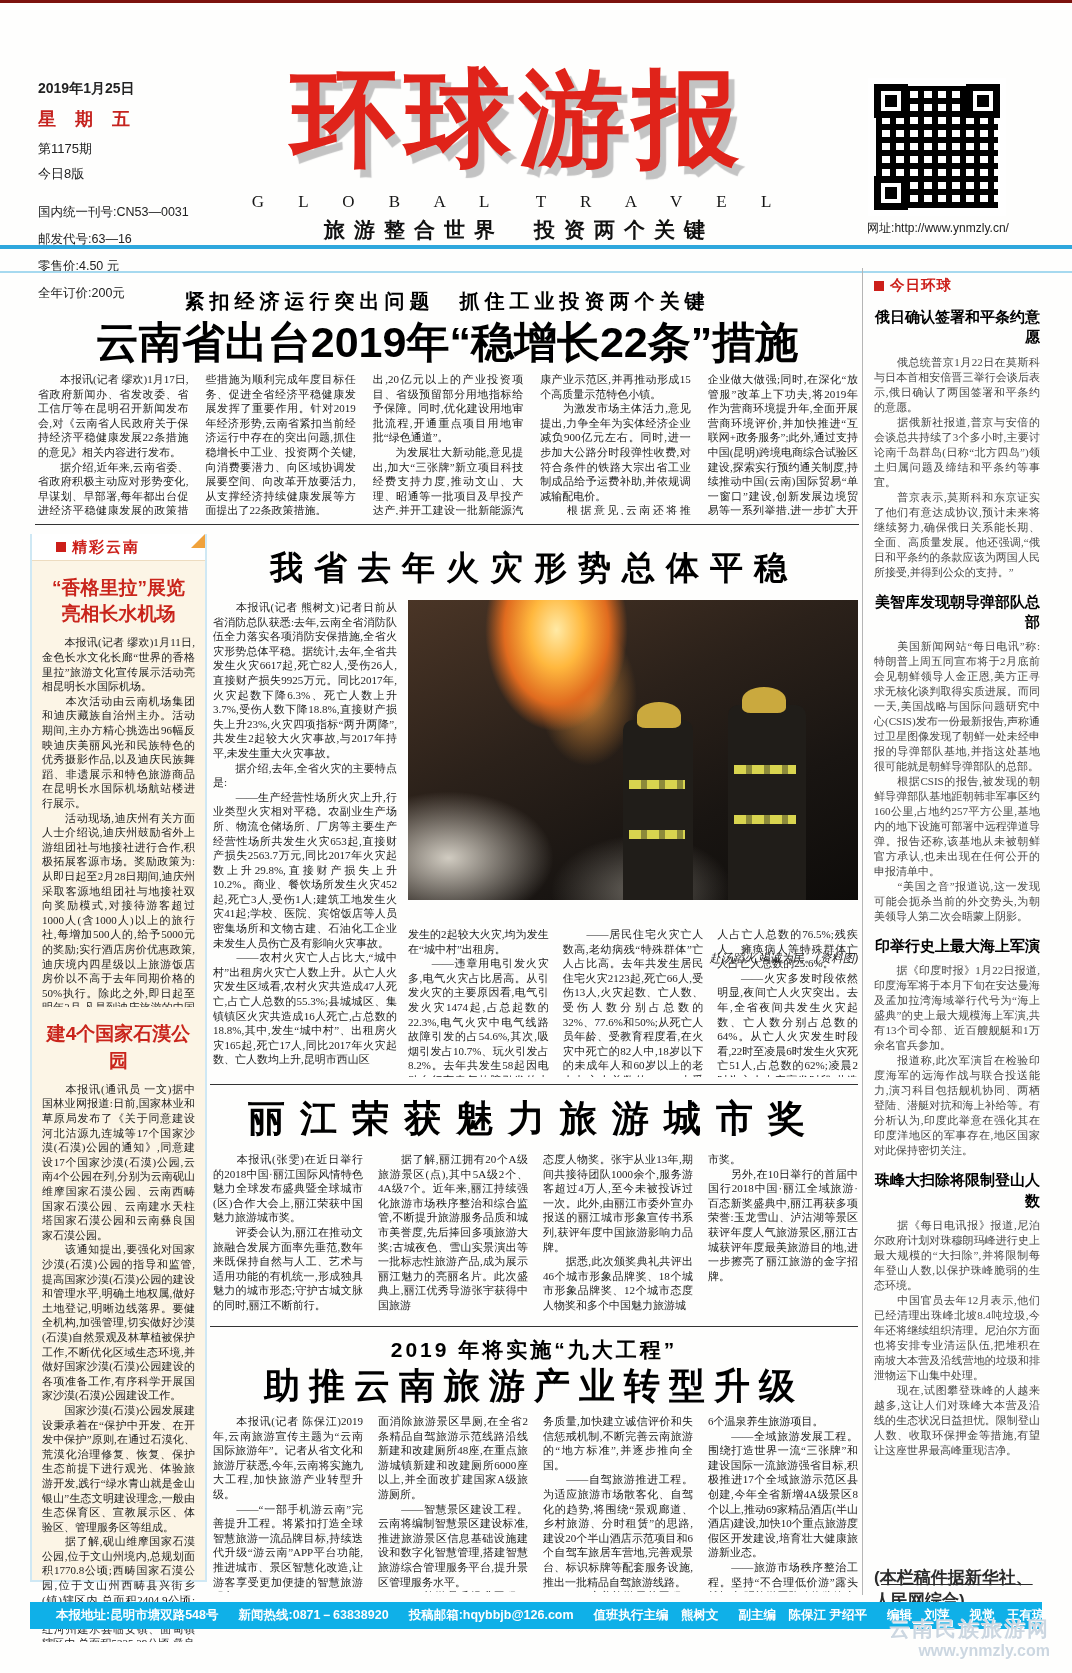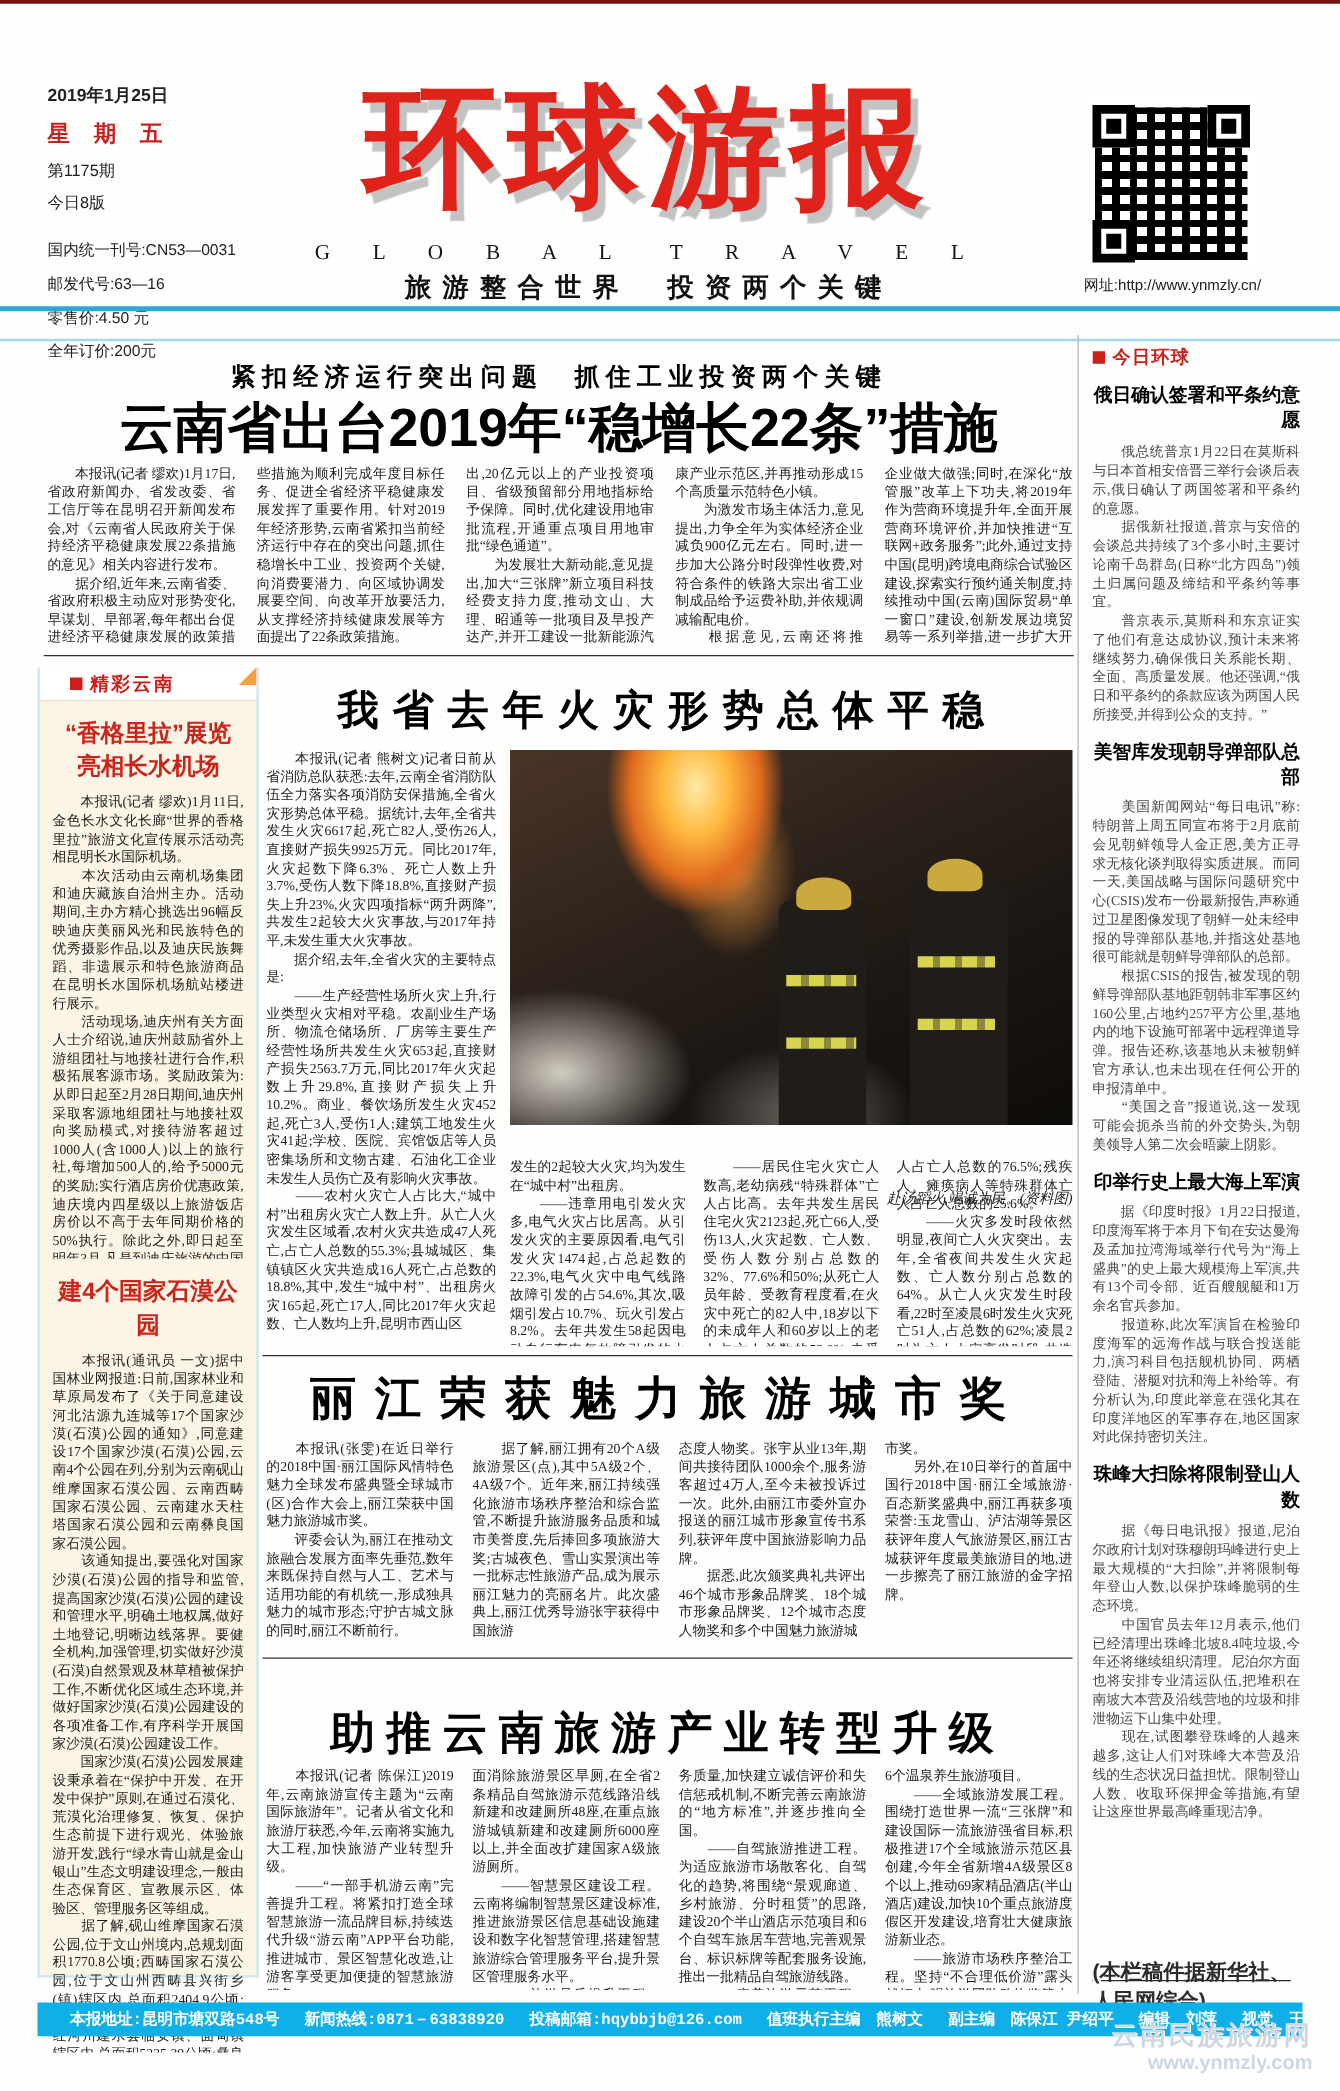--- a/index.html
+++ b/index.html
@@ -3,21 +3,21 @@
 <meta charset="utf-8">
 <style>
   html,body{margin:0;padding:0;background:#e9e9e9;}
   #page{position:relative;width:1072px;height:1673px;background:#fefefdff;background:#fefefd;margin:0 auto;overflow:hidden;font-family:"Liberation Sans",sans-serif;}
   .abs{position:absolute;}
   .bodytext{font-family:"Liberation Serif",serif;font-size:11px;line-height:14.6px;color:#1d1d1d;text-align:justify;white-space:pre-line;}
   .clip{overflow:hidden;}
   
   .topline{left:0;top:8;width:1072px;height:3px;background:#7d130e;}
   
-  .hinfo{left:38px;top:68px;width:200px;color:#222;}
+  .hinfo{left:38px;top:80px;width:200px;color:#222;}
   .hi-date{font-size:14px;font-weight:bold;margin-bottom:9px;}
   .hi-week{font-size:18px;font-weight:900;color:#c5231f;letter-spacing:7px;margin-bottom:9px;}
   .hi-issue,.hi-pages{font-size:13px;margin-bottom:7px;}
   .hi-meta{margin-top:16px;font-size:12.5px;line-height:2.15;}
   .mast{left:243px;top:54px;width:552px;height:132px;text-align:center;font-weight:900;font-size:106px;line-height:128px;color:#e0231a;letter-spacing:8px;text-shadow:6px 8px 1px #c3c3c3;white-space:nowrap;}
   .mast-en{left:243px;top:190px;width:552px;text-align:center;font-family:"Liberation Serif",serif;font-size:17px;letter-spacing:15px;color:#151515;white-space:nowrap;}
   .slogan{left:218px;top:216px;width:602px;text-align:center;font-size:21px;font-weight:600;letter-spacing:9px;color:#111;white-space:nowrap;}
   
   .qr{left:868px;top:78px;width:138px;height:138px;background:#fff;}
   .qr-noise{position:absolute;left:8px;top:8px;right:8px;bottom:8px;background-image:repeating-linear-gradient(0deg,#000 0 6px,transparent 6px 13px),repeating-linear-gradient(90deg,#000 0 6px,transparent 6px 14px);}
@@ -75,21 +75,21 @@
   .jd-cols .c{flex:1;overflow:hidden;}
   
   .vline{left:862px;top:268px;width:1px;height:1327px;background:#b5b5b5;}
   .world{left:874px;top:276px;width:166px;height:1284px;overflow:hidden;}
   .w-tag{display:flex;align-items:center;margin-bottom:12px;}
   .w-tag-text{font-size:14.5px;font-weight:900;color:#cc1f1a;letter-spacing:1px;}
   .w-title{font-size:15px;font-weight:900;color:#000;line-height:1.35;margin:12px 0 7px;text-align:right;}
   .w-body{font-family:"Liberation Serif",serif;font-size:11px;line-height:15px;color:#474747;text-align:justify;white-space:pre-line;}
   .w-note{left:874px;top:1566px;width:166px;font-size:17px;font-weight:bold;color:#2c2c2c;text-decoration:underline;}
   
-  .footer{left:30px;top:1602px;width:1012px;height:27px;background:#0fb0e8;color:#fff;display:flex;align-items:center;gap:20px;padding:0 26px;box-sizing:border-box;font-size:12.5px;font-weight:bold;white-space:nowrap;overflow:hidden;font-family:Liberation Mono, monospace;}
+  .footer{left:30px;top:1602px;width:1012px;height:27px;background:#0fb0e8;color:#fff;display:flex;align-items:center;gap:20px;padding:0 26px;box-sizing:border-box;font-size:12.5px;font-weight:bold;white-space:nowrap;overflow:hidden;}
   .wm{left:810px;top:1616px;width:240px;text-align:right;color:#ccd7e1;line-height:1.2;}
   .wm1{font-size:21px;font-weight:900;letter-spacing:2px;text-shadow:1px 1px 0 #fff;}
   .wm2{font-size:16px;font-weight:bold;text-shadow:1px 1px 0 #fff;}
 </style>
 </head>
 <body>
 
 <div id="page">
 
   <div class="abs topline"></div>
@@ -189,20 +189,21 @@
     <div class="c bodytext">　　本报讯(张雯)在近日举行的2018中国·丽江国际风情特色魅力全球发布盛典暨全球城市(区)合作大会上,丽江荣获中国魅力旅游城市奖。
 　　评委会认为,丽江在推动文旅融合发展方面率先垂范,数年来既保持自然与人工、艺术与适用功能的有机统一,形成独具魅力的城市形态;守护古城文脉的同时,丽江不断前行。</div>
     <div class="c bodytext">　　据了解,丽江拥有20个A级旅游景区(点),其中5A级2个、4A级7个。近年来,丽江持续强化旅游市场秩序整治和综合监管,不断提升旅游服务品质和城市美誉度,先后捧回多项旅游大奖;古城夜色、雪山实景演出等一批标志性旅游产品,成为展示丽江魅力的亮丽名片。此次盛典上,丽江优秀导游张宇获得中国旅游</div>
     <div class="c bodytext">态度人物奖。张宇从业13年,期间共接待团队1000余个,服务游客超过4万人,至今未被投诉过一次。此外,由丽江市委外宣办报送的丽江城市形象宣传书系列,获评年度中国旅游影响力品牌。
 　　据悉,此次颁奖典礼共评出46个城市形象品牌奖、18个城市形象品牌奖、12个城市态度人物奖和多个中国魅力旅游城</div>
     <div class="c bodytext">市奖。
 　　另外,在10日举行的首届中国行2018中国·丽江全域旅游·百态新奖盛典中,丽江再获多项荣誉:玉龙雪山、泸沽湖等景区获评年度人气旅游景区,丽江古城获评年度最美旅游目的地,进一步擦亮了丽江旅游的金字招牌。</div>
   </div>
   <div class="abs hr hr3"></div>
 
+  <div class="abs jd-kicker">2019 年将实施“九大工程”</div>
   <div class="abs jd-headline">助推云南旅游产业转型升级</div>
   <div class="abs jd-cols">
     <div class="c bodytext">　　本报讯(记者 陈保江)2019年,云南旅游宣传主题为“云南国际旅游年”。记者从省文化和旅游厅获悉,今年,云南将实施九大工程,加快旅游产业转型升级。
 　　——“一部手机游云南”完善提升工程。将紧扣打造全球智慧旅游一流品牌目标,持续迭代升级“游云南”APP平台功能,推进城市、景区智慧化改造,让游客享受更加便捷的智慧旅游服务。
 　　——旅游厕所建设工程。针对云南旅游厕所管理不到位、分布不均,供给不足的突出问题,在全省重点旅游景区和城镇新改建旅游厕所1660座,全</div>
     <div class="c bodytext">面消除旅游景区旱厕,在全省2条精品自驾旅游示范线路沿线新建和改建厕所48座,在重点旅游城镇新建和改建厕所6000座以上,并全面改扩建国家A级旅游厕所。
 　　——智慧景区建设工程。云南将编制智慧景区建设标准,推进旅游景区信息基础设施建设和数字化智慧管理,搭建智慧旅游综合管理服务平台,提升景区管理服务水平。
 　　——旅游品质提升工程。针对云南旅游服务质量不到位、分布不均的问题,将全面提升A级景区旅游服</div>
     <div class="c bodytext">务质量,加快建立诚信评价和失信惩戒机制,不断完善云南旅游的“地方标准”,并逐步推向全国。
 　　——自驾旅游推进工程。为适应旅游市场散客化、自驾化的趋势,将围绕“景观廊道、乡村旅游、分时租赁”的思路,建设20个半山酒店示范项目和6个自驾车旅居车营地,完善观景台、标识标牌等配套服务设施,推出一批精品自驾旅游线路。

